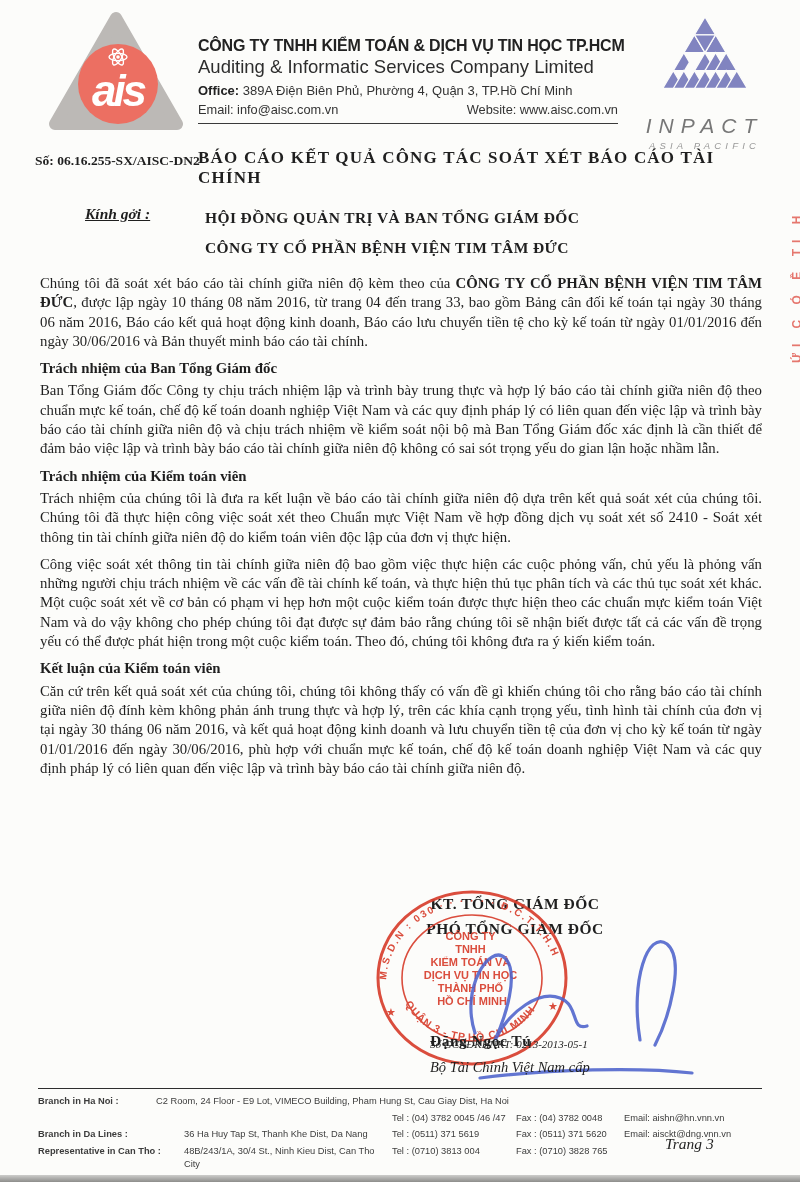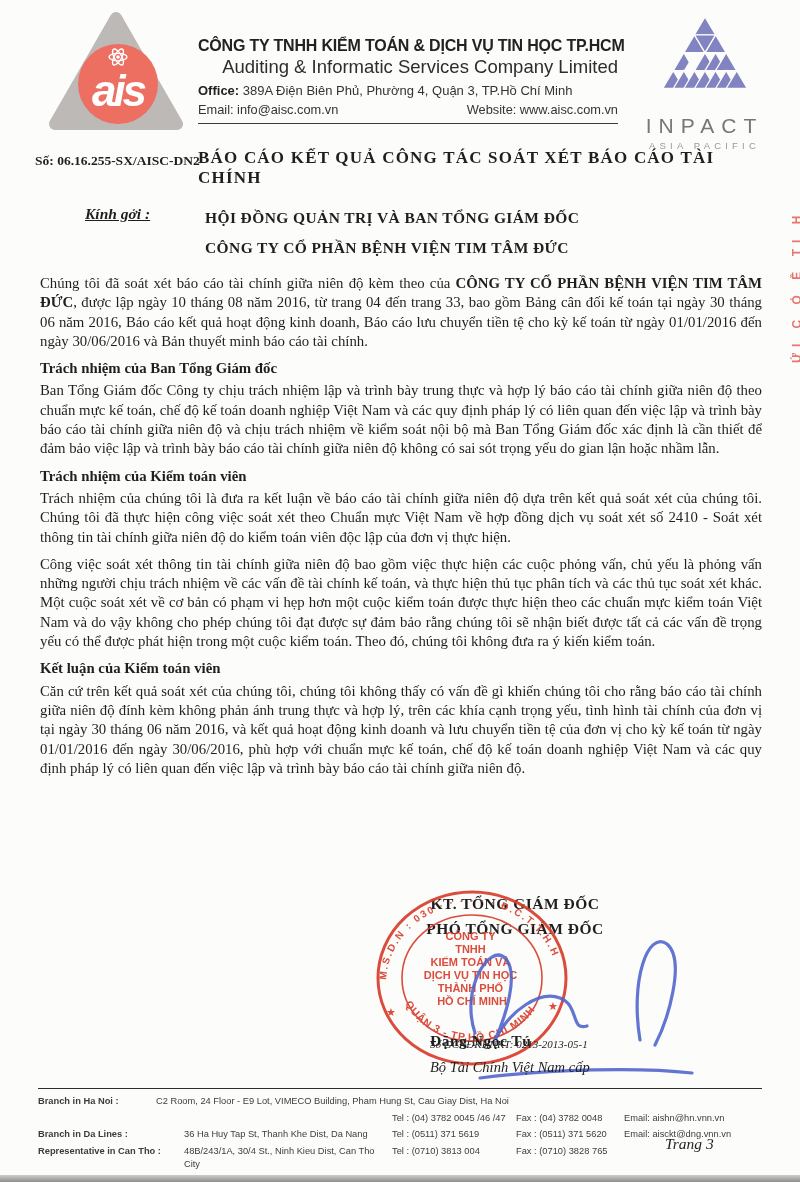--- a/index.html
+++ b/index.html
@@ -2,28 +2,28 @@
 <html><head>
 <meta charset="utf-8">
 <style>
   html,body{margin:0;padding:0;background:#e8e8e8;}
   .page{position:relative;width:800px;height:1182px;background:#fcfcfa;margin:0 auto;
         font-family:"Liberation Serif",serif;color:#1f1f1f;overflow:hidden;}
   
   .head-center{position:absolute;left:198px;top:36px;width:420px;}
   .co-vi{font-family:"Liberation Sans",sans-serif;font-weight:bold;font-size:16.5px;
          letter-spacing:-0.2px;transform:scaleX(.97);transform-origin:left;white-space:nowrap;color:#222;}
-  .co-en{font-family:"Liberation Sans",sans-serif;font-size:18.5px;color:#2d2d2d;margin-top:1px;white-space:nowrap;text-align:right;}
+  .co-en{font-family:"Liberation Sans",sans-serif;font-size:18.5px;color:#2d2d2d;margin-top:1px;white-space:nowrap;}
   .office-line{font-family:"Liberation Sans",sans-serif;font-size:13px;color:#333;margin-top:5px;white-space:nowrap;}
   .office-line b{color:#222;}
   .hrow{display:flex;justify-content:space-between;font-family:"Liberation Sans",sans-serif;
         font-size:12.8px;color:#333;margin-top:4px;}
   .hrow.last{border-bottom:1.6px solid #3a3a3a;padding-bottom:6px;}
   .logo-aisc{position:absolute;left:46px;top:10px;}
-  .logo-inpact{position:absolute;left:622px;top:12px;width:165px;text-align:center;}
+  .logo-inpact{position:absolute;left:622px;top:12px;width:165px;text-align:center;font-style:italic;}
   .inpact-name{font-family:"Liberation Sans",sans-serif;font-size:21px;color:#777;
                letter-spacing:7px;margin-top:2px;font-weight:400;}
   .inpact-sub{font-family:"Liberation Sans",sans-serif;font-size:9.5px;color:#999;letter-spacing:4.2px;margin-top:2px;}
   
   .ref-no{position:absolute;left:35px;top:153px;font-size:13.5px;font-weight:bold;white-space:nowrap;}
   .doc-title{position:absolute;left:198px;top:148px;width:565px;font-size:17px;font-weight:bold;
              letter-spacing:1.2px;line-height:1.2;}
   
   .kinhgoi{position:absolute;left:85px;top:205px;font-size:15.5px;font-weight:bold;font-style:italic;
            text-decoration:underline;}

